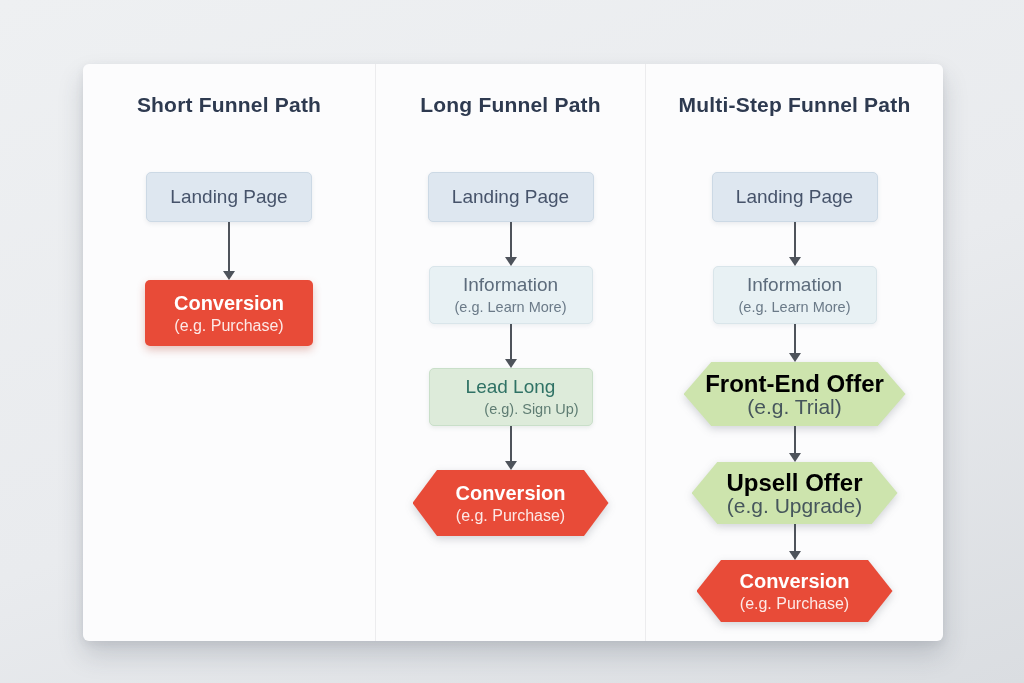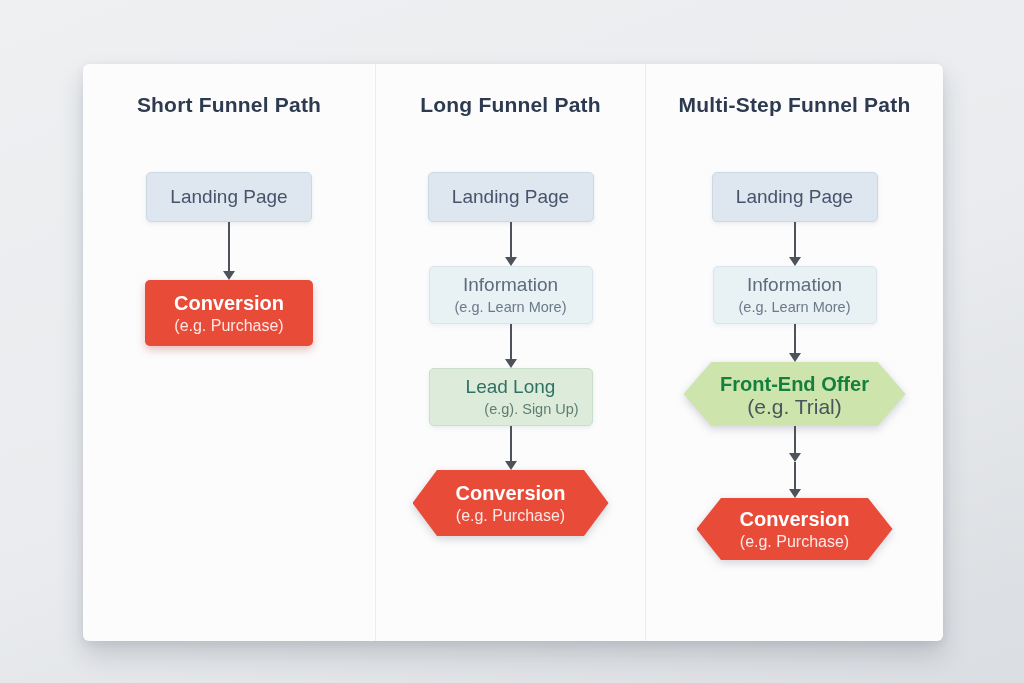--- a/index.html
+++ b/index.html
@@ -56,21 +56,21 @@
   }
   .rect.red .label, .hex.red .label { color:#ffffff; font-weight:700; font-size:20px; }
   .rect.red .sub,   .hex.red .sub   { color:rgba(255,255,255,0.88); font-size:16px; }
 
   .hexwrap { filter:drop-shadow(0 3px 4px rgba(60,70,80,0.22)); }
   .hex {
     clip-path:polygon(0 50%, 12.5% 0, 87.5% 0, 100% 50%, 87.5% 100%, 12.5% 100%);
   }
   .hex.red   { background:#e84b38; }
   .hex.green { background:#cde4ad; }
-  .hex.green .label { color:#15803d; font-weight:700; font-size:20px; }
+  .hex.green .label { color:#000000; font-weight:700; font-size:24px; }
   .hex.green .sub   { color:#46565c; font-size:21px; }
 
   .sz-landing   { width:166px; height:50px; }
   .sz-info      { width:164px; height:58px; }
   .sz-leadform  { width:164px; height:58px; }
   .sz-conv-rect { width:168px; height:66px; }
   .sz-hex-conv2 { width:196px; height:66px; }
   .sz-hex-fe    { width:222px; height:64px; }
   .sz-hex-up    { width:206px; height:62px; }
   .sz-hex-conv3 { width:196px; height:62px; }
@@ -178,20 +178,26 @@
         <span class="label">Front-End Offer</span>
         <span class="sub">(e.g. Trial)</span>
       </div>
     </div>
 
     <div class="arrow ah-36">
       <div class="stem"></div>
       <div class="head"></div>
     </div>
 
+    <div class="hexwrap">
+      <div class="node hex green sz-hex-up">
+        <span class="label">Upsell Offer</span>
+        <span class="sub">(e.g. Upgrade)</span>
+      </div>
+    </div>
 
     <div class="arrow ah-36">
       <div class="stem"></div>
       <div class="head"></div>
     </div>
 
     <div class="hexwrap">
       <div class="node hex red sz-hex-conv3">
         <span class="label">Conversion</span>
         <span class="sub">(e.g. Purchase)</span>

